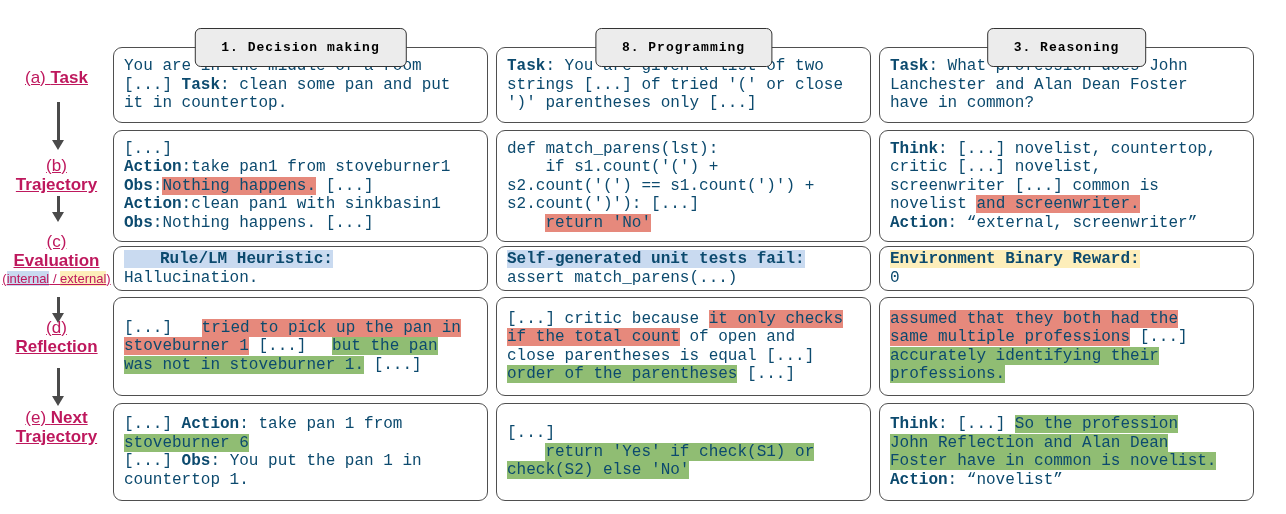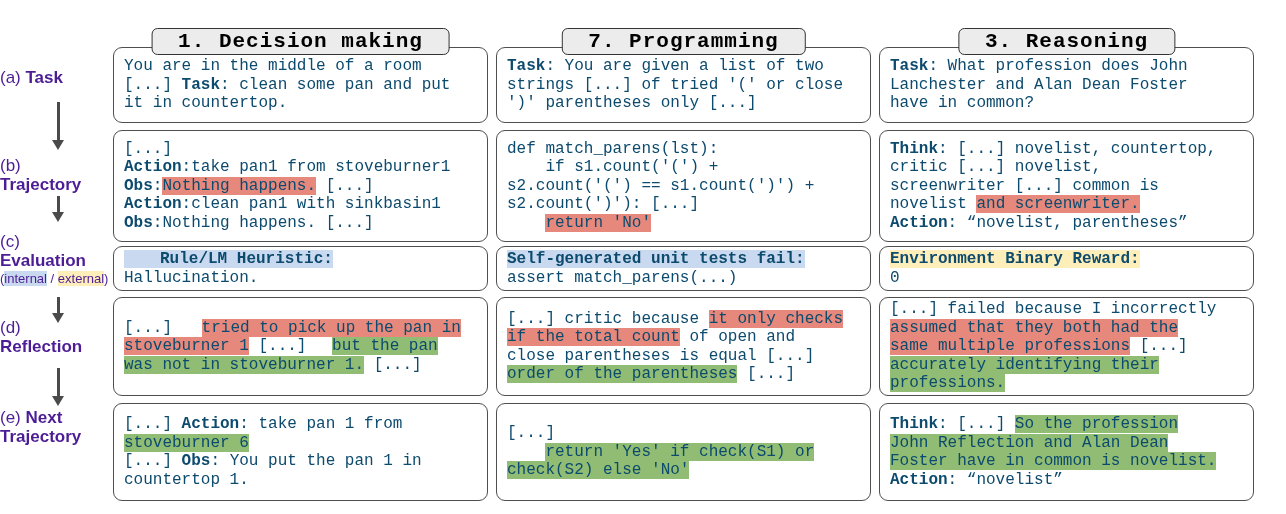--- a/index.html
+++ b/index.html
@@ -1,37 +1,37 @@
 <!DOCTYPE html>
 <html><head>
 <meta charset="utf-8">
 <style>
   html,body{margin:0;padding:0;background:#fff;}
   body{width:1286px;height:514px;position:relative;overflow:hidden;
        font-family:"Liberation Sans",sans-serif;color:#111;}
 
   
   .sidebar{position:absolute;left:0;top:0;width:113px;height:514px;}
-  .step{position:absolute;width:113px;
-        font-size:17px;line-height:19px;color:#4c1d95;}
+  .step{position:absolute;width:113px;text-align:center;
+        font-size:17px;line-height:19px;color:#be185d;text-decoration:underline;}
   .step .step-label{font-weight:bold;}
   .step .note{font-size:13px;line-height:17px;white-space:nowrap;}
   .arrow{position:absolute;left:51px;width:14px;display:flex;
          flex-direction:column;align-items:center;}
   .arrow .shaft{width:3px;background:#4a4a4a;flex:1;}
   .arrow .head{width:0;height:0;border-left:6px solid transparent;
                border-right:6px solid transparent;border-top:10px solid #4a4a4a;}
 
   
   .column{position:absolute;top:0;width:375px;height:514px;
           font-family:"Liberation Mono","DejaVu Sans Mono",monospace;}
   .col1{left:113px}.col2{left:496px}.col3{left:879px}
   .tab{position:absolute;top:28px;left:50%;transform:translateX(-50%);
        background:#ececec;border:1.6px solid #333;border-radius:6px;
-       padding:1px 26px;font-weight:bold;font-size:21px;letter-spacing:1px;
+       padding:11px 26px;font-weight:bold;font-size:13px;letter-spacing:1px;
        white-space:nowrap;z-index:2;color:#000;}
   .box{box-sizing:border-box;position:absolute;left:0;width:375px;
        background:#fff;border:1.6px solid #4f4f4f;border-radius:9px;
        padding:2px 10px;display:flex;flex-direction:column;justify-content:center;
        z-index:1;}
   .box-content{white-space:pre-wrap;font-size:16px;line-height:18.5px;color:#0c4a6e;}
   .box-task{top:47px;height:76px;}
   .box-traj{top:130px;height:112px;}
   .box-eval{top:246px;height:45px;}
   .box-refl{top:297px;height:99px;}
@@ -115,21 +115,21 @@
   <div class="box box-next">
     <div class="box-content"><span>[...] </span><span style="font-weight: bold;">Action</span><span>: take pan 1 from
 </span><span style="background-color: rgb(144, 189, 115);">stoveburner 6</span><span>
 [...] </span><span style="font-weight: bold;">Obs</span><span>: You put the pan 1 in
 countertop 1.</span></div>
   </div>
 </section>
 
 <section class="column col2">
   <div class="tab">
-    <span>7. Programming</span>
+    <span>8. Programming</span>
   </div>
   <div class="box box-task">
     <div class="box-content"><span style="font-weight: bold;">Task</span><span>: You are given a list of two
 strings [...] of tried '(' or close
 ')' parentheses only [...]</span></div>
   </div>
   <div class="box box-traj">
     <div class="box-content"><span>def match_parens(lst):
     if s1.count('(') +
 s2.count('(') == s1.count(')') +
@@ -160,29 +160,28 @@
   <div class="box box-task">
     <div class="box-content"><span style="font-weight: bold;">Task</span><span>: What profession does John
 Lanchester and Alan Dean Foster
 have in common?</span></div>
   </div>
   <div class="box box-traj">
     <div class="box-content"><span style="font-weight: bold;">Think</span><span>: [...] novelist, countertop,
 critic [...] novelist,
 screenwriter [...] common is
 novelist </span><span style="background-color: rgb(230, 137, 124);">and screenwriter.</span><span>
-</span><span style="font-weight: bold;">Action</span><span>: “novelist, parentheses”</span></div>
+</span><span style="font-weight: bold;">Action</span><span>: “external, screenwriter”</span></div>
   </div>
   <div class="box box-eval">
     <div class="box-content"><span style="background-color: rgb(253, 238, 186); font-weight: bold;">Environment Binary Reward:</span><span>
 0</span></div>
   </div>
   <div class="box box-refl">
-    <div class="box-content"><span>[...] failed because I incorrectly
-</span><span style="background-color: rgb(230, 137, 124);">assumed that they both had the
+    <div class="box-content"><span style="background-color: rgb(230, 137, 124);">assumed that they both had the
 same multiple professions</span><span> [...]
 </span><span style="background-color: rgb(144, 189, 115);">accurately identifying their
 professions.</span></div>
   </div>
   <div class="box box-next">
     <div class="box-content"><span style="font-weight: bold;">Think</span><span>: [...] </span><span style="background-color: rgb(144, 189, 115);">So the profession
 John Reflection and Alan Dean
 Foster have in common is novelist.</span><span>
 </span><span style="font-weight: bold;">Action</span><span>: “novelist”</span></div>
   </div>

